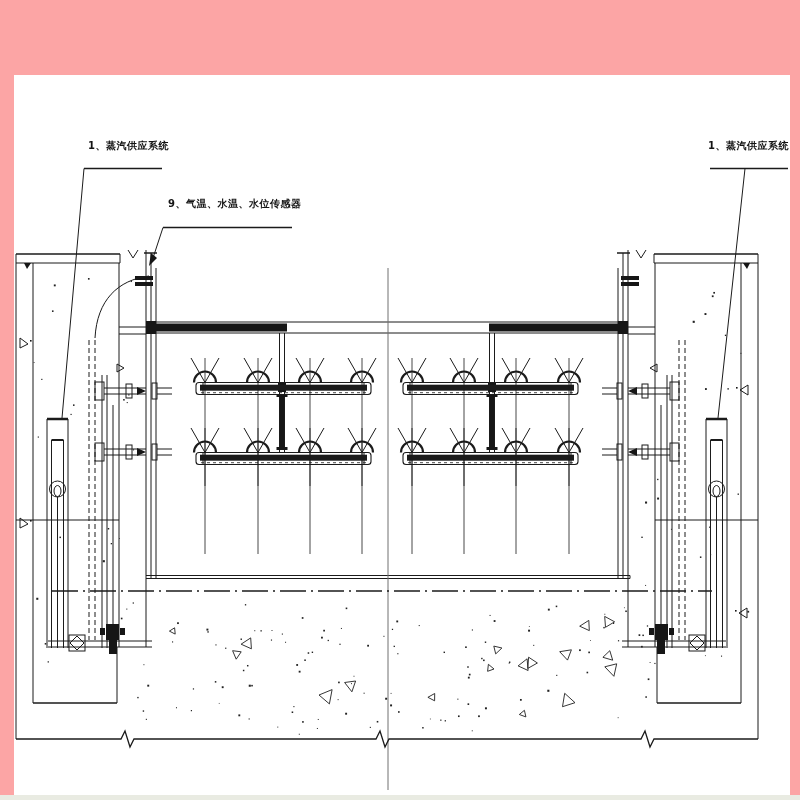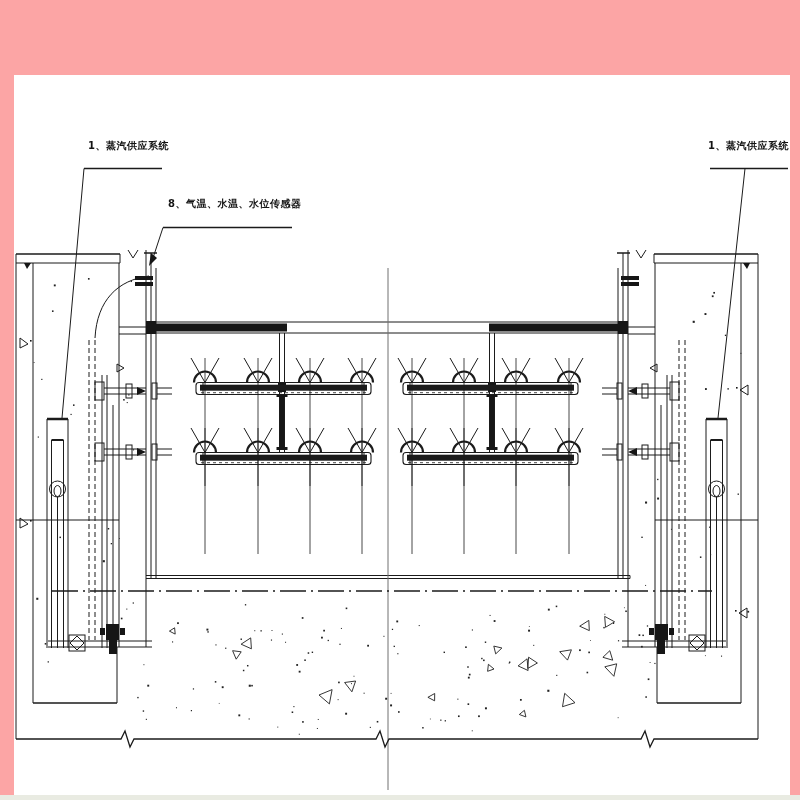--- a/index.html
+++ b/index.html
@@ -432,15 +432,15 @@
       <polygon points="241.2,651.8 236.2,659.2 232.6,650.7" fill="none" stroke="#1f1f1f" stroke-width="0.9"></polygon>
       <polygon points="355.6,681.0 351.9,691.8 344.6,682.5" fill="none" stroke="#1f1f1f" stroke-width="0.9"></polygon>
       <polygon points="524.4,710.3 525.9,716.9 519.3,714.5" fill="none" stroke="#1f1f1f" stroke-width="0.9"></polygon>
       <polygon points="562.5,706.7 564.7,693.3 575.0,702.7" fill="none" stroke="#1f1f1f" stroke-width="0.9"></polygon>
       <polygon points="616.7,663.8 613.9,676.3 604.8,666.8" fill="none" stroke="#1f1f1f" stroke-width="0.9"></polygon>
       <polygon points="605.5,627.3 604.7,616.4 614.6,621.8" fill="none" stroke="#1f1f1f" stroke-width="0.9"></polygon>
       <polygon points="518.1,665.9 527.1,658.8 528.1,670.5" fill="none" stroke="#1f1f1f" stroke-width="0.9"></polygon>
       <polygon points="609.8,650.7 612.7,660.2 602.9,657.3" fill="none" stroke="#1f1f1f" stroke-width="0.9"></polygon>
     </svg>
   <div class="cad-label" id="lbl-steam-left" style="left: 88px; top: 140px;">1、蒸汽供应系统</div>
-  <div class="cad-label" id="lbl-sensors" style="left: 168px; top: 198px;">8、气温、水温、水位传感器</div>
+  <div class="cad-label" id="lbl-sensors" style="left: 168px; top: 198px;">9、气温、水温、水位传感器</div>
   <div class="cad-label" id="lbl-steam-right" style="left: 708px; top: 140px;">1、蒸汽供应系统</div>
 </div>
 
 </body></html>

